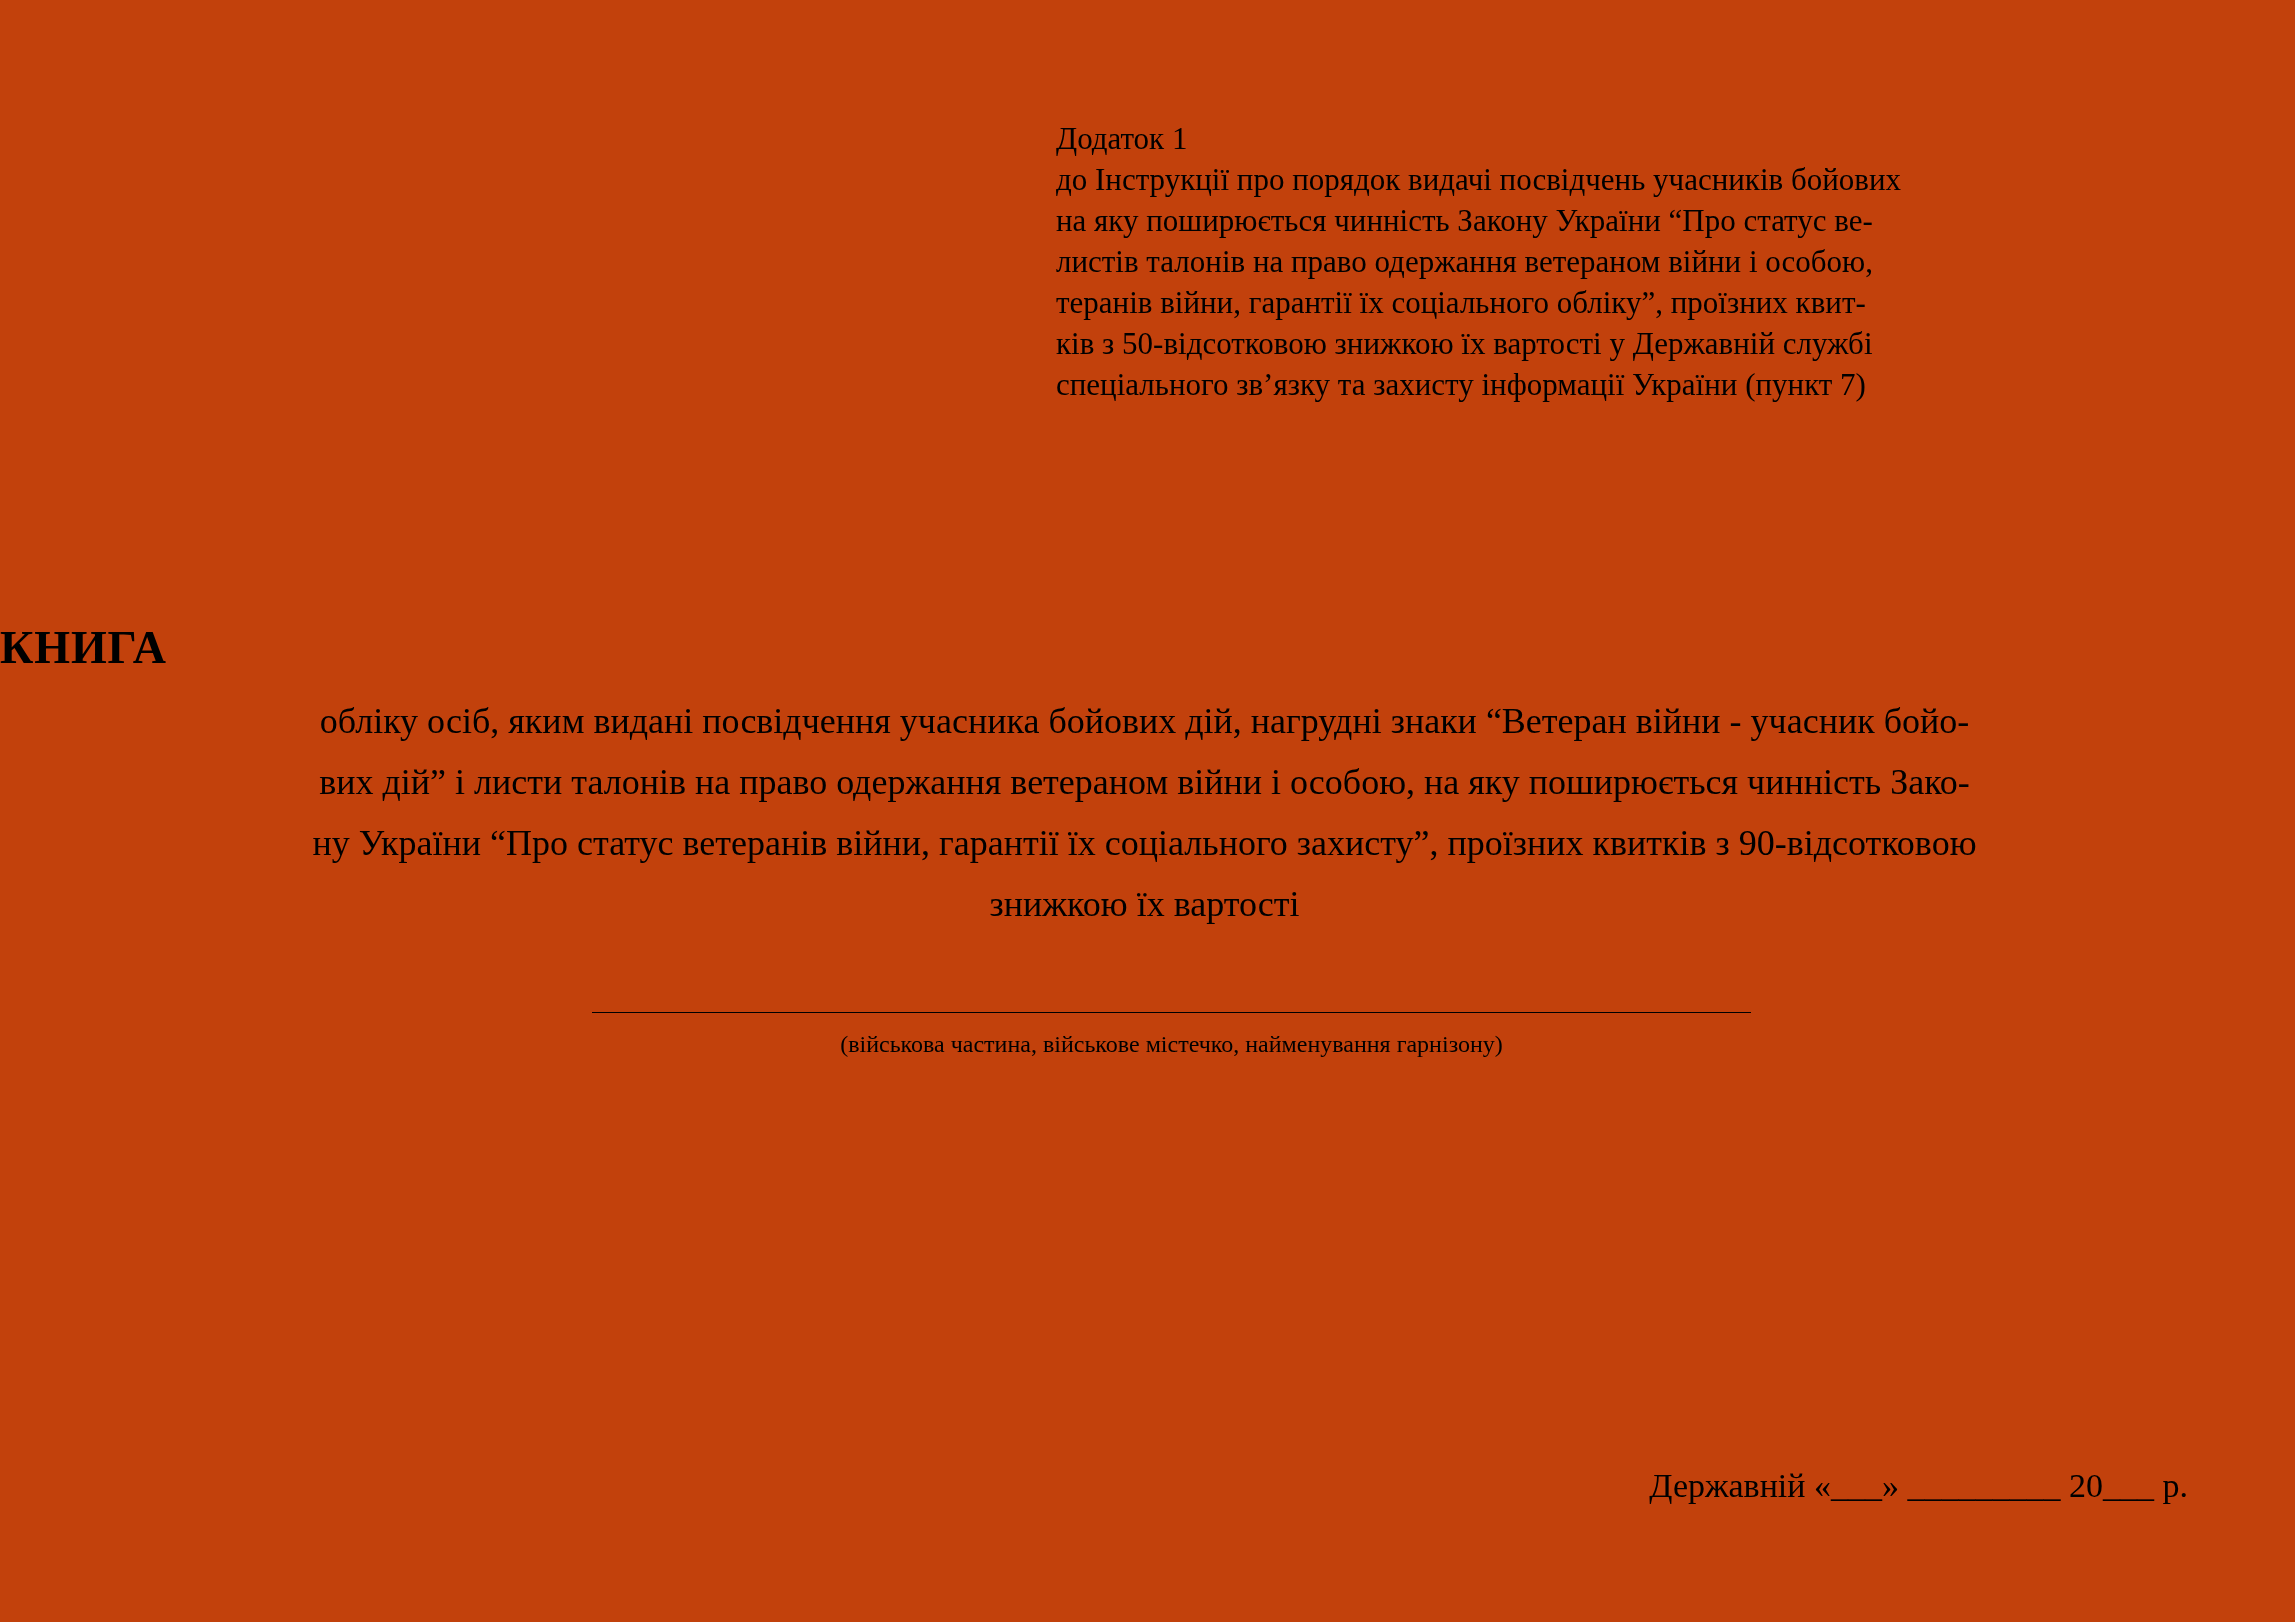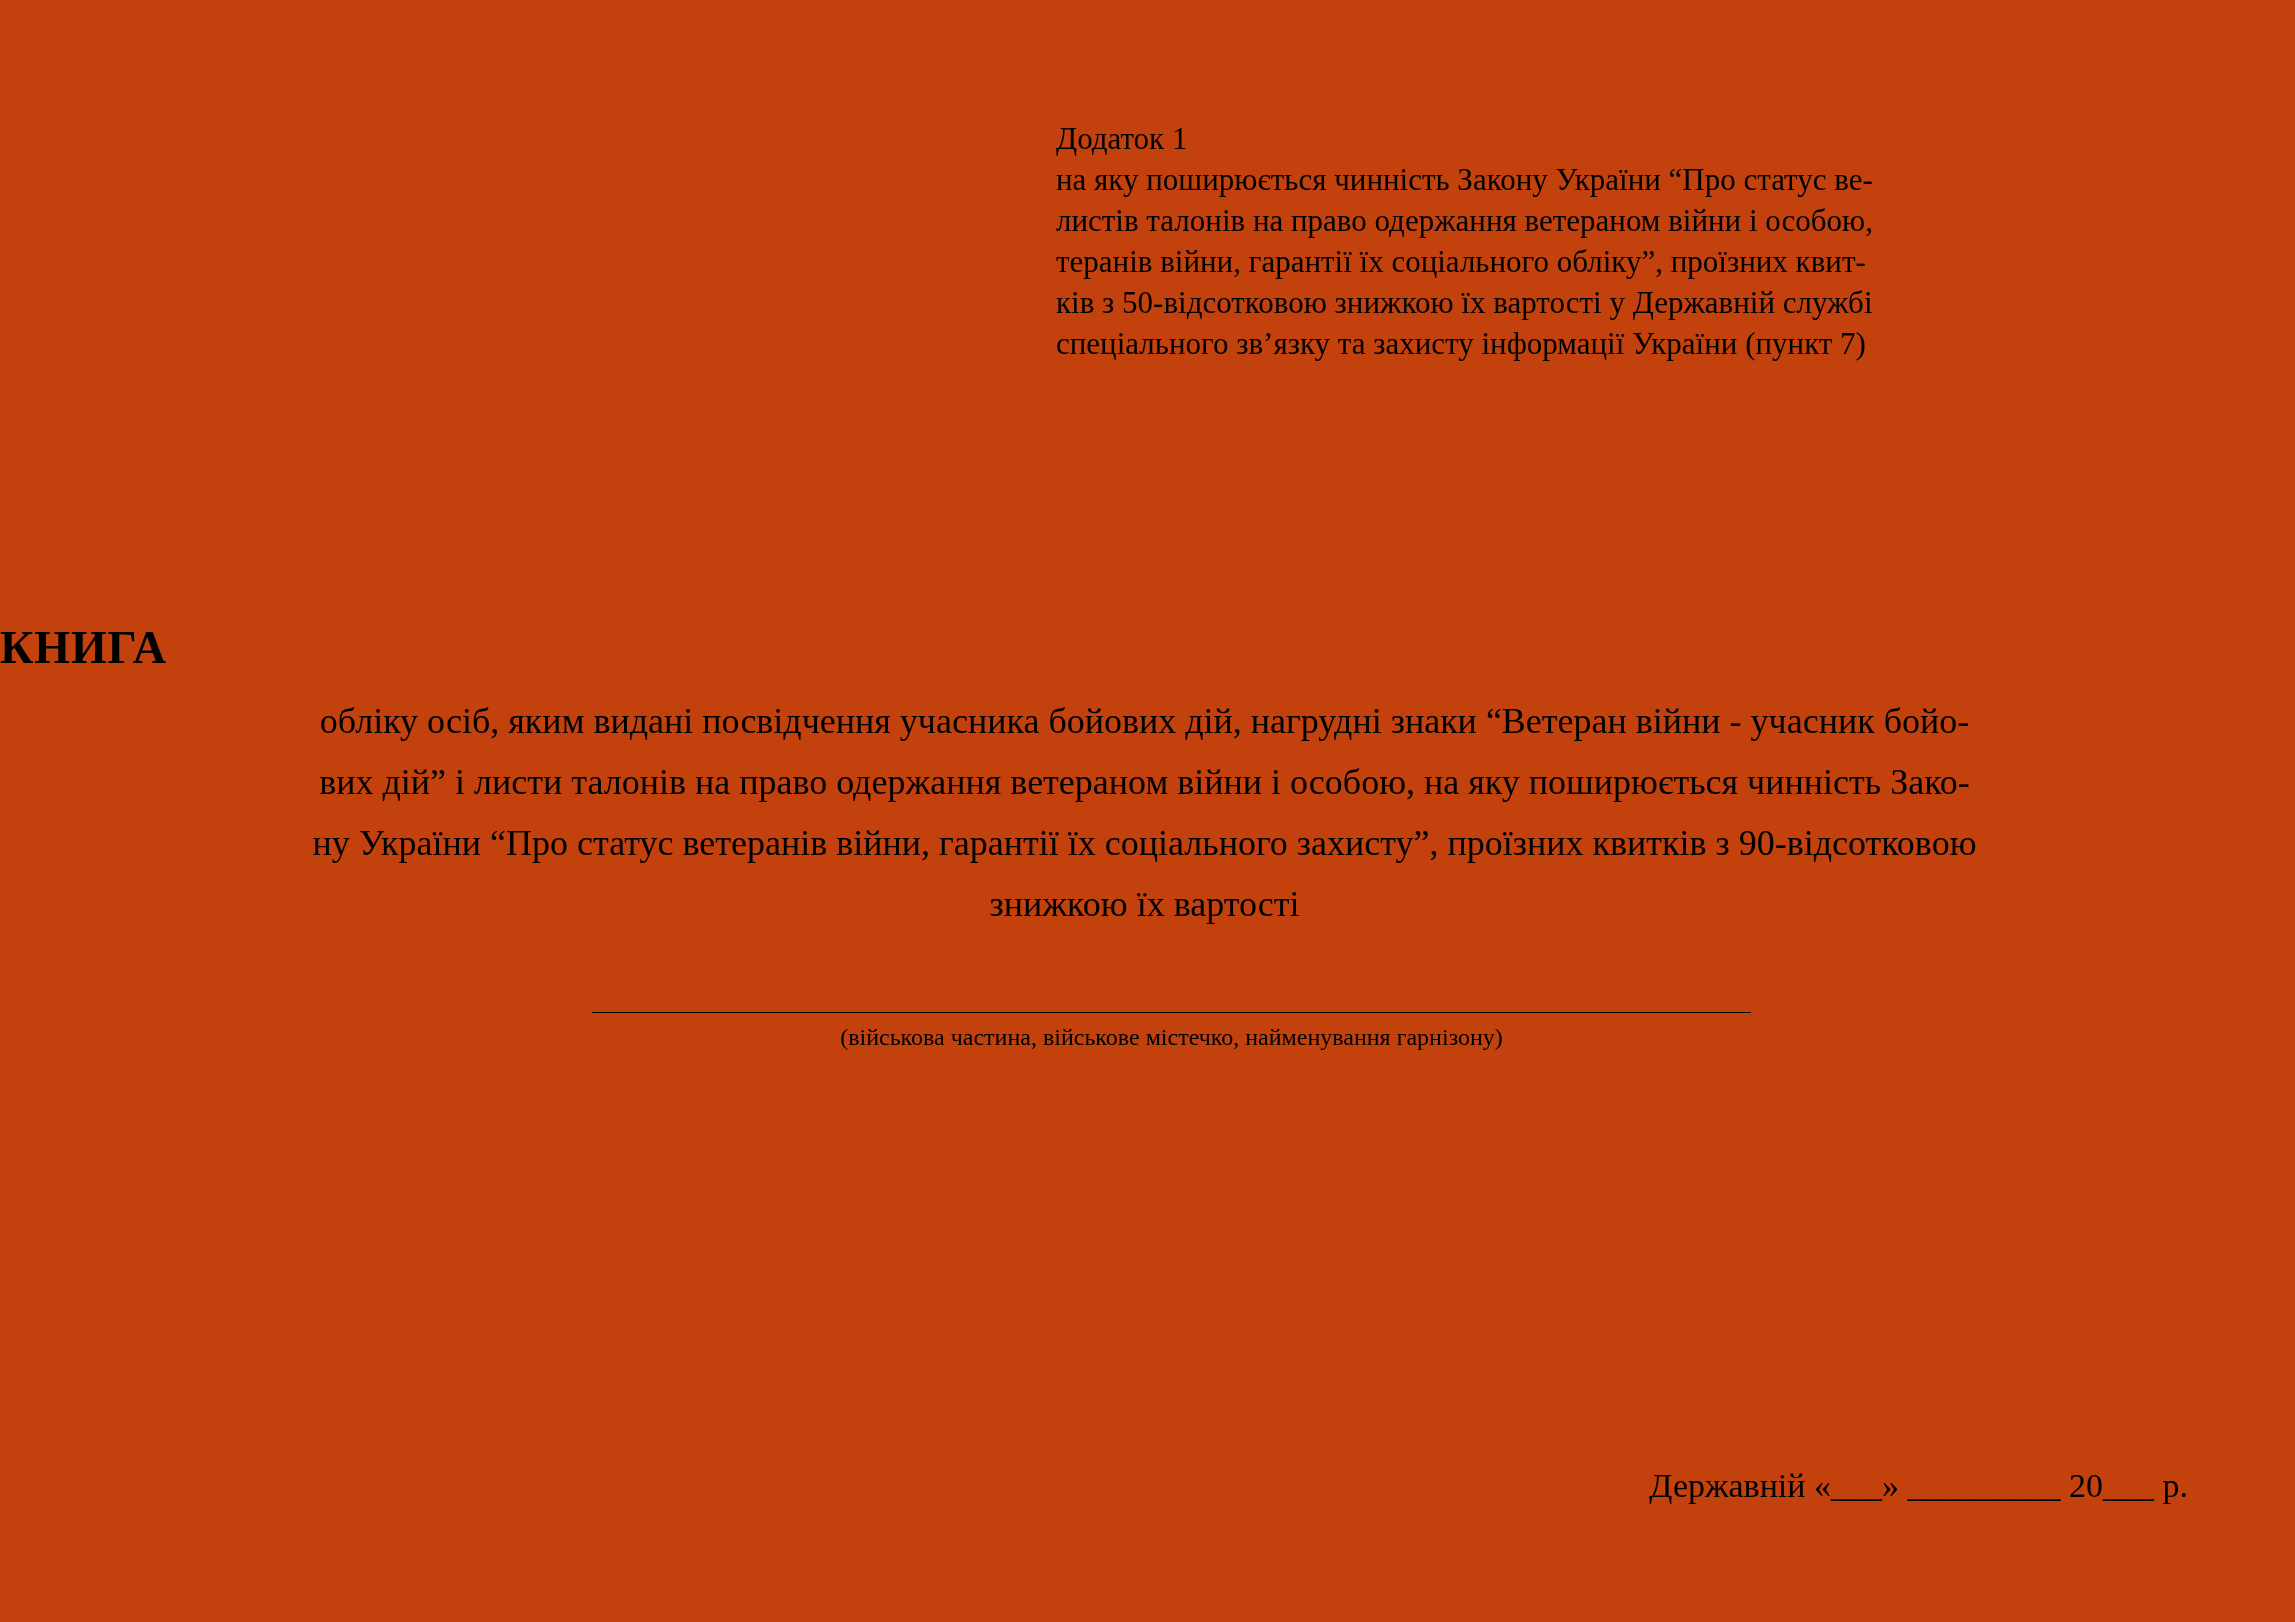--- a/index.html
+++ b/index.html
@@ -48,41 +48,42 @@
     top: 990px;
     left: 592px;
     width: 1159px;
     text-align: center;
   }
   .fill-rule {
     height: 22px;
     border-bottom: 1.8px solid #000000;
   }
   .fill-caption {
-    margin-top: 10px;
+    margin-top: 17px;
     font-size: 24px;
     line-height: 29px;
   }
   .footer {
     position: absolute;
     top: 1333px;
     right: 108px;
     text-align: right;
     font-size: 34px;
     line-height: 61px;
     white-space: pre;
   }
 </style>
 </head>
 <body>
 
 <div class="page">
 
   <div class="appendix">
     <div>Додаток 1</div>
+    <div>до Інструкції про порядок видачі посвідчень учасників бойових</div>
     <div>на яку поширюється чинність Закону України “Про статус ве-</div>
     <div>листів талонів на право одержання ветераном війни і особою,</div>
     <div>теранів війни, гарантії їх соціального обліку”, проїзних квит-</div>
     <div>ків з 50-відсотковою знижкою їх вартості у Державній службі</div>
     <div>спеціального зв’язку та захисту інформації України (пункт 7)</div>
   </div>
 
   <div class="doc-title">КНИГА</div>
 
   <div class="subtitle">

